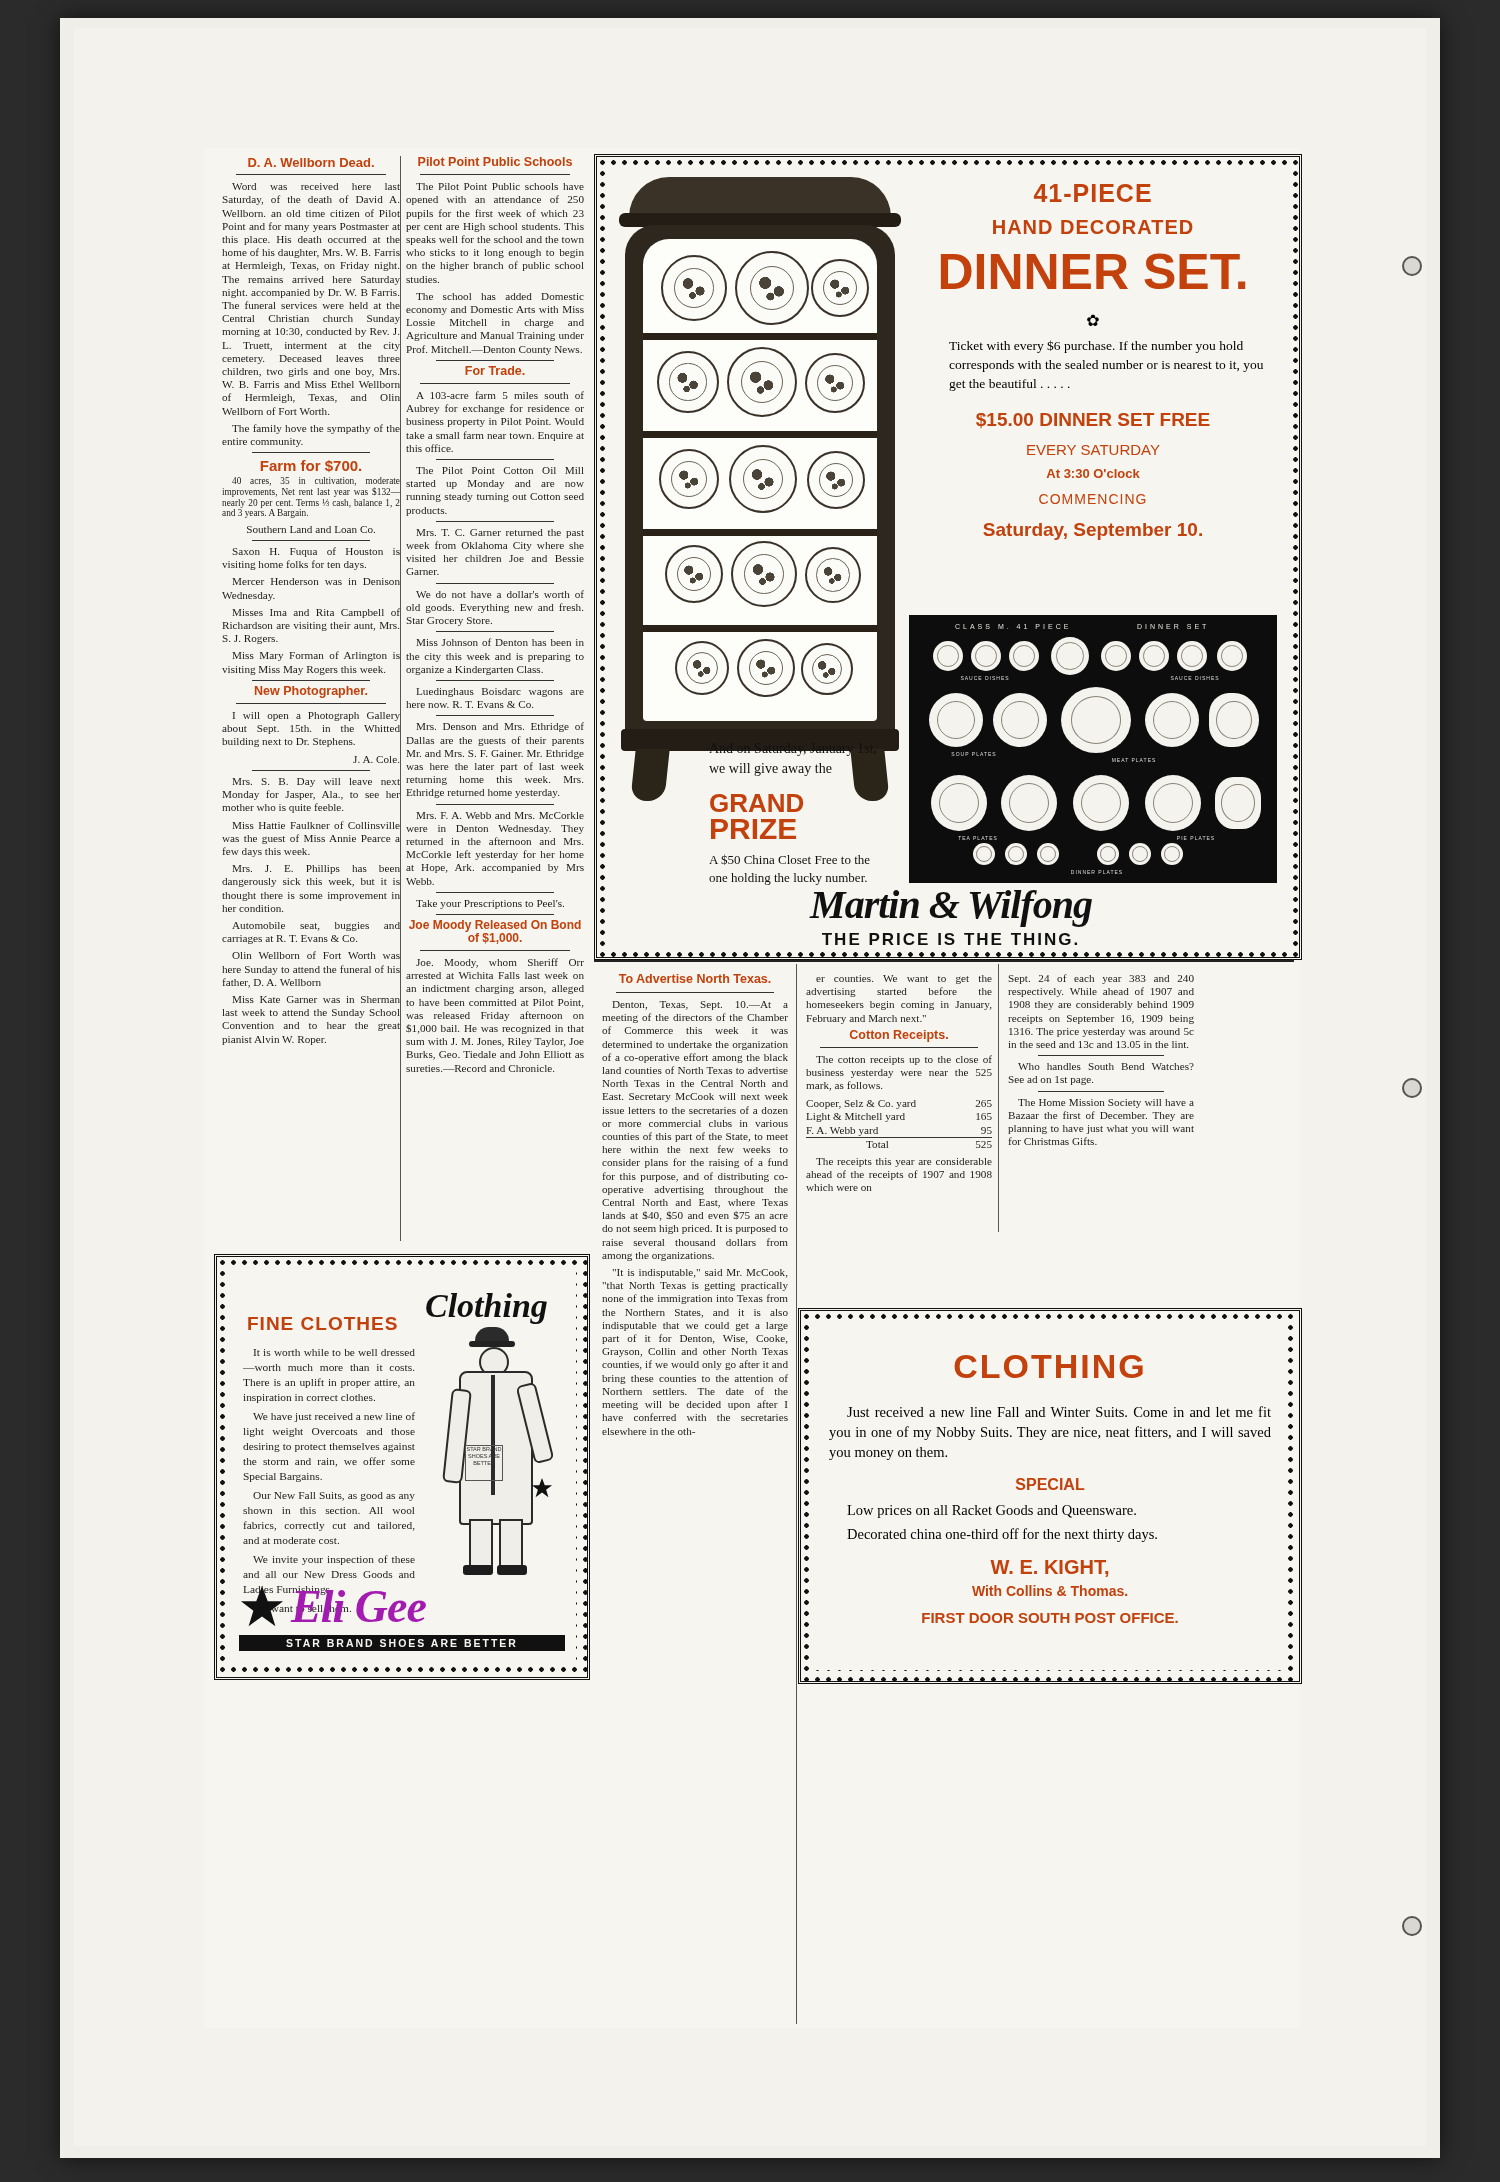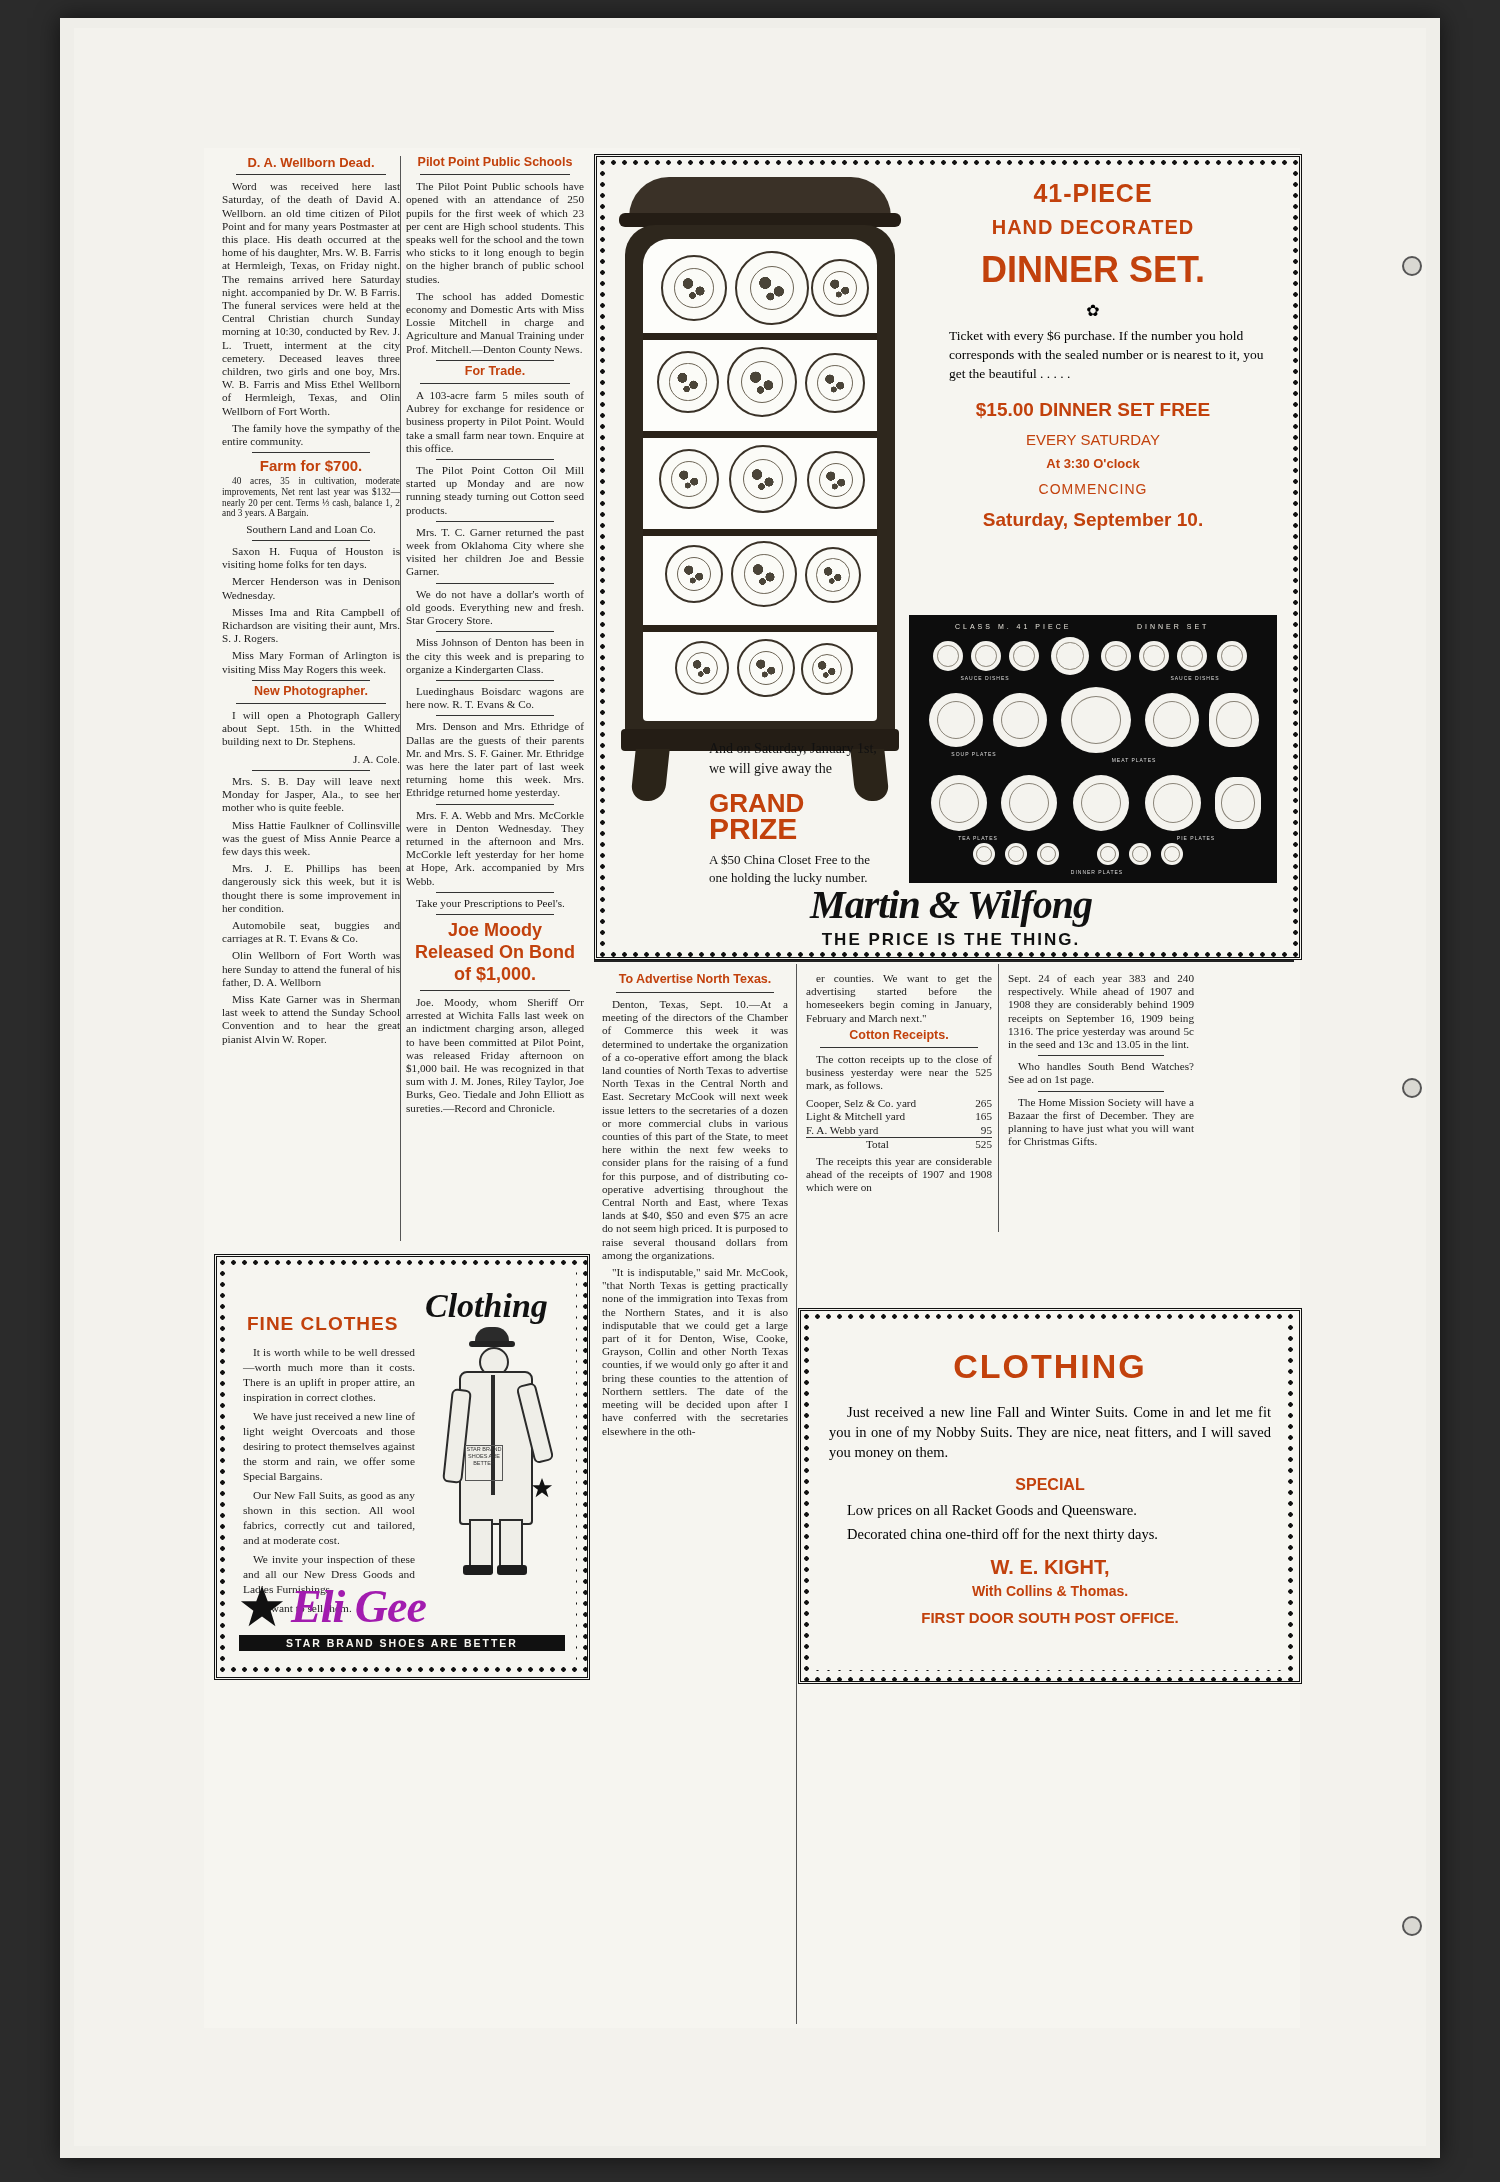--- a/index.html
+++ b/index.html
@@ -142,21 +142,21 @@
      <p>Miss Johnson of Denton has been in the city this week and is preparing to organize a Kindergarten Class.</p>
      <div class="rule-sm"></div>
      <p>Luedinghaus Boisdarc wagons are here now. R. T. Evans &amp; Co.</p>
      <div class="rule-sm"></div>
      <p>Mrs. Denson and Mrs. Ethridge of Dallas are the guests of their parents Mr. and Mrs. S. F. Gainer.  Mr. Ethridge was here the later part of last week returning home this week.  Mrs. Ethridge returned home yesterday.</p>
      <div class="rule-sm"></div>
      <p>Mrs. F. A. Webb and Mrs. McCorkle were in Denton Wednesday.  They returned in the afternoon and Mrs. McCorkle left yesterday for her home at Hope, Ark. accompanied by Mrs Webb.</p>
      <div class="rule-sm"></div>
      <p>Take your Prescriptions to Peel's.</p>
      <div class="rule-sm"></div>
-     <div class="hdl" style="font-size:18px;margin:2px 0 3px;line-height:22px;">Joe Moody Released On Bond of $1,000.</div>
+     <div class="hdl" style="font-size:12px;margin:2px 0 3px;line-height:13px;">Joe Moody Released On Bond of $1,000.</div>
      <div class="rule"></div>
      <p>Joe. Moody, whom Sheriff Orr arrested at Wichita Falls last week on an indictment charging arson, alleged to have been committed at Pilot Point, was released Friday afternoon on $1,000 bail.  He was recognized in that sum with J. M. Jones, Riley Taylor, Joe Burks, Geo. Tiedale and John Elliott as sureties.—Record and Chronicle.</p>
    </div>
 
    <div class="beadborder" style="left:390px;top:6px;width:702px;height:800px;">
      <div class="beadpat"></div>
 
      <div style="position:absolute;left:12px;top:12px;right:12px;bottom:12px;background:#f6f5f0;">
 
        <div class="cabinet" style="left:6px;top:4px;width:290px;height:630px;">
@@ -239,21 +239,21 @@
               </div>
 
          <div class="cab-body" style="left:6px;top:556px;width:278px;height:22px;background:#241d15;border-radius:4px;"></div>
          <div class="cab-body" style="left:18px;top:576px;width:34px;height:52px;background:#2b2419;border-radius:0 0 16px 16px;transform:skewX(-6deg);"></div>
          <div class="cab-body" style="left:238px;top:576px;width:34px;height:52px;background:#2b2419;border-radius:0 0 16px 16px;transform:skewX(6deg);"></div>
        </div>
 
        <div style="position:absolute;left:300px;top:10px;width:368px;">
          <div class="hdl" style="font-size:25px;letter-spacing:1px;">41-PIECE</div>
          <div class="hdl" style="font-size:20px;margin-top:8px;letter-spacing:1px;">HAND DECORATED</div>
-         <div class="hdl" style="font-size:36px;margin-top:10px;letter-spacing:0px;">DINNER SET.</div>
+         <div class="hdl" style="font-size:50px;margin-top:4px;letter-spacing:0px;">DINNER SET.</div>
          <div style="text-align:center;margin:10px 0 6px;font-size:16px;">✿</div>
          <div style="font-size:13.5px;line-height:19px;text-align:left;padding-left:40px;padding-right:8px;">Ticket with every $6 purchase. If the number you hold corresponds with the sealed number or is nearest to it, you get the beautiful . . . . .</div>
          <div class="hdl" style="font-size:19px;margin-top:16px;">$15.00 DINNER SET FREE</div>
          <div class="hdl" style="font-size:15px;margin-top:10px;font-weight:normal;">EVERY SATURDAY</div>
          <div class="hdl" style="font-size:13px;margin-top:8px;">At 3:30 O'clock</div>
          <div class="hdl" style="font-size:14px;margin-top:10px;font-weight:normal;letter-spacing:1px;">COMMENCING</div>
          <div class="hdl" style="font-size:19px;margin-top:12px;">Saturday, September 10.</div>
        </div>
 
        <div style="position:absolute;left:100px;top:570px;width:180px;font-size:14px;line-height:20px;color:#111;">

